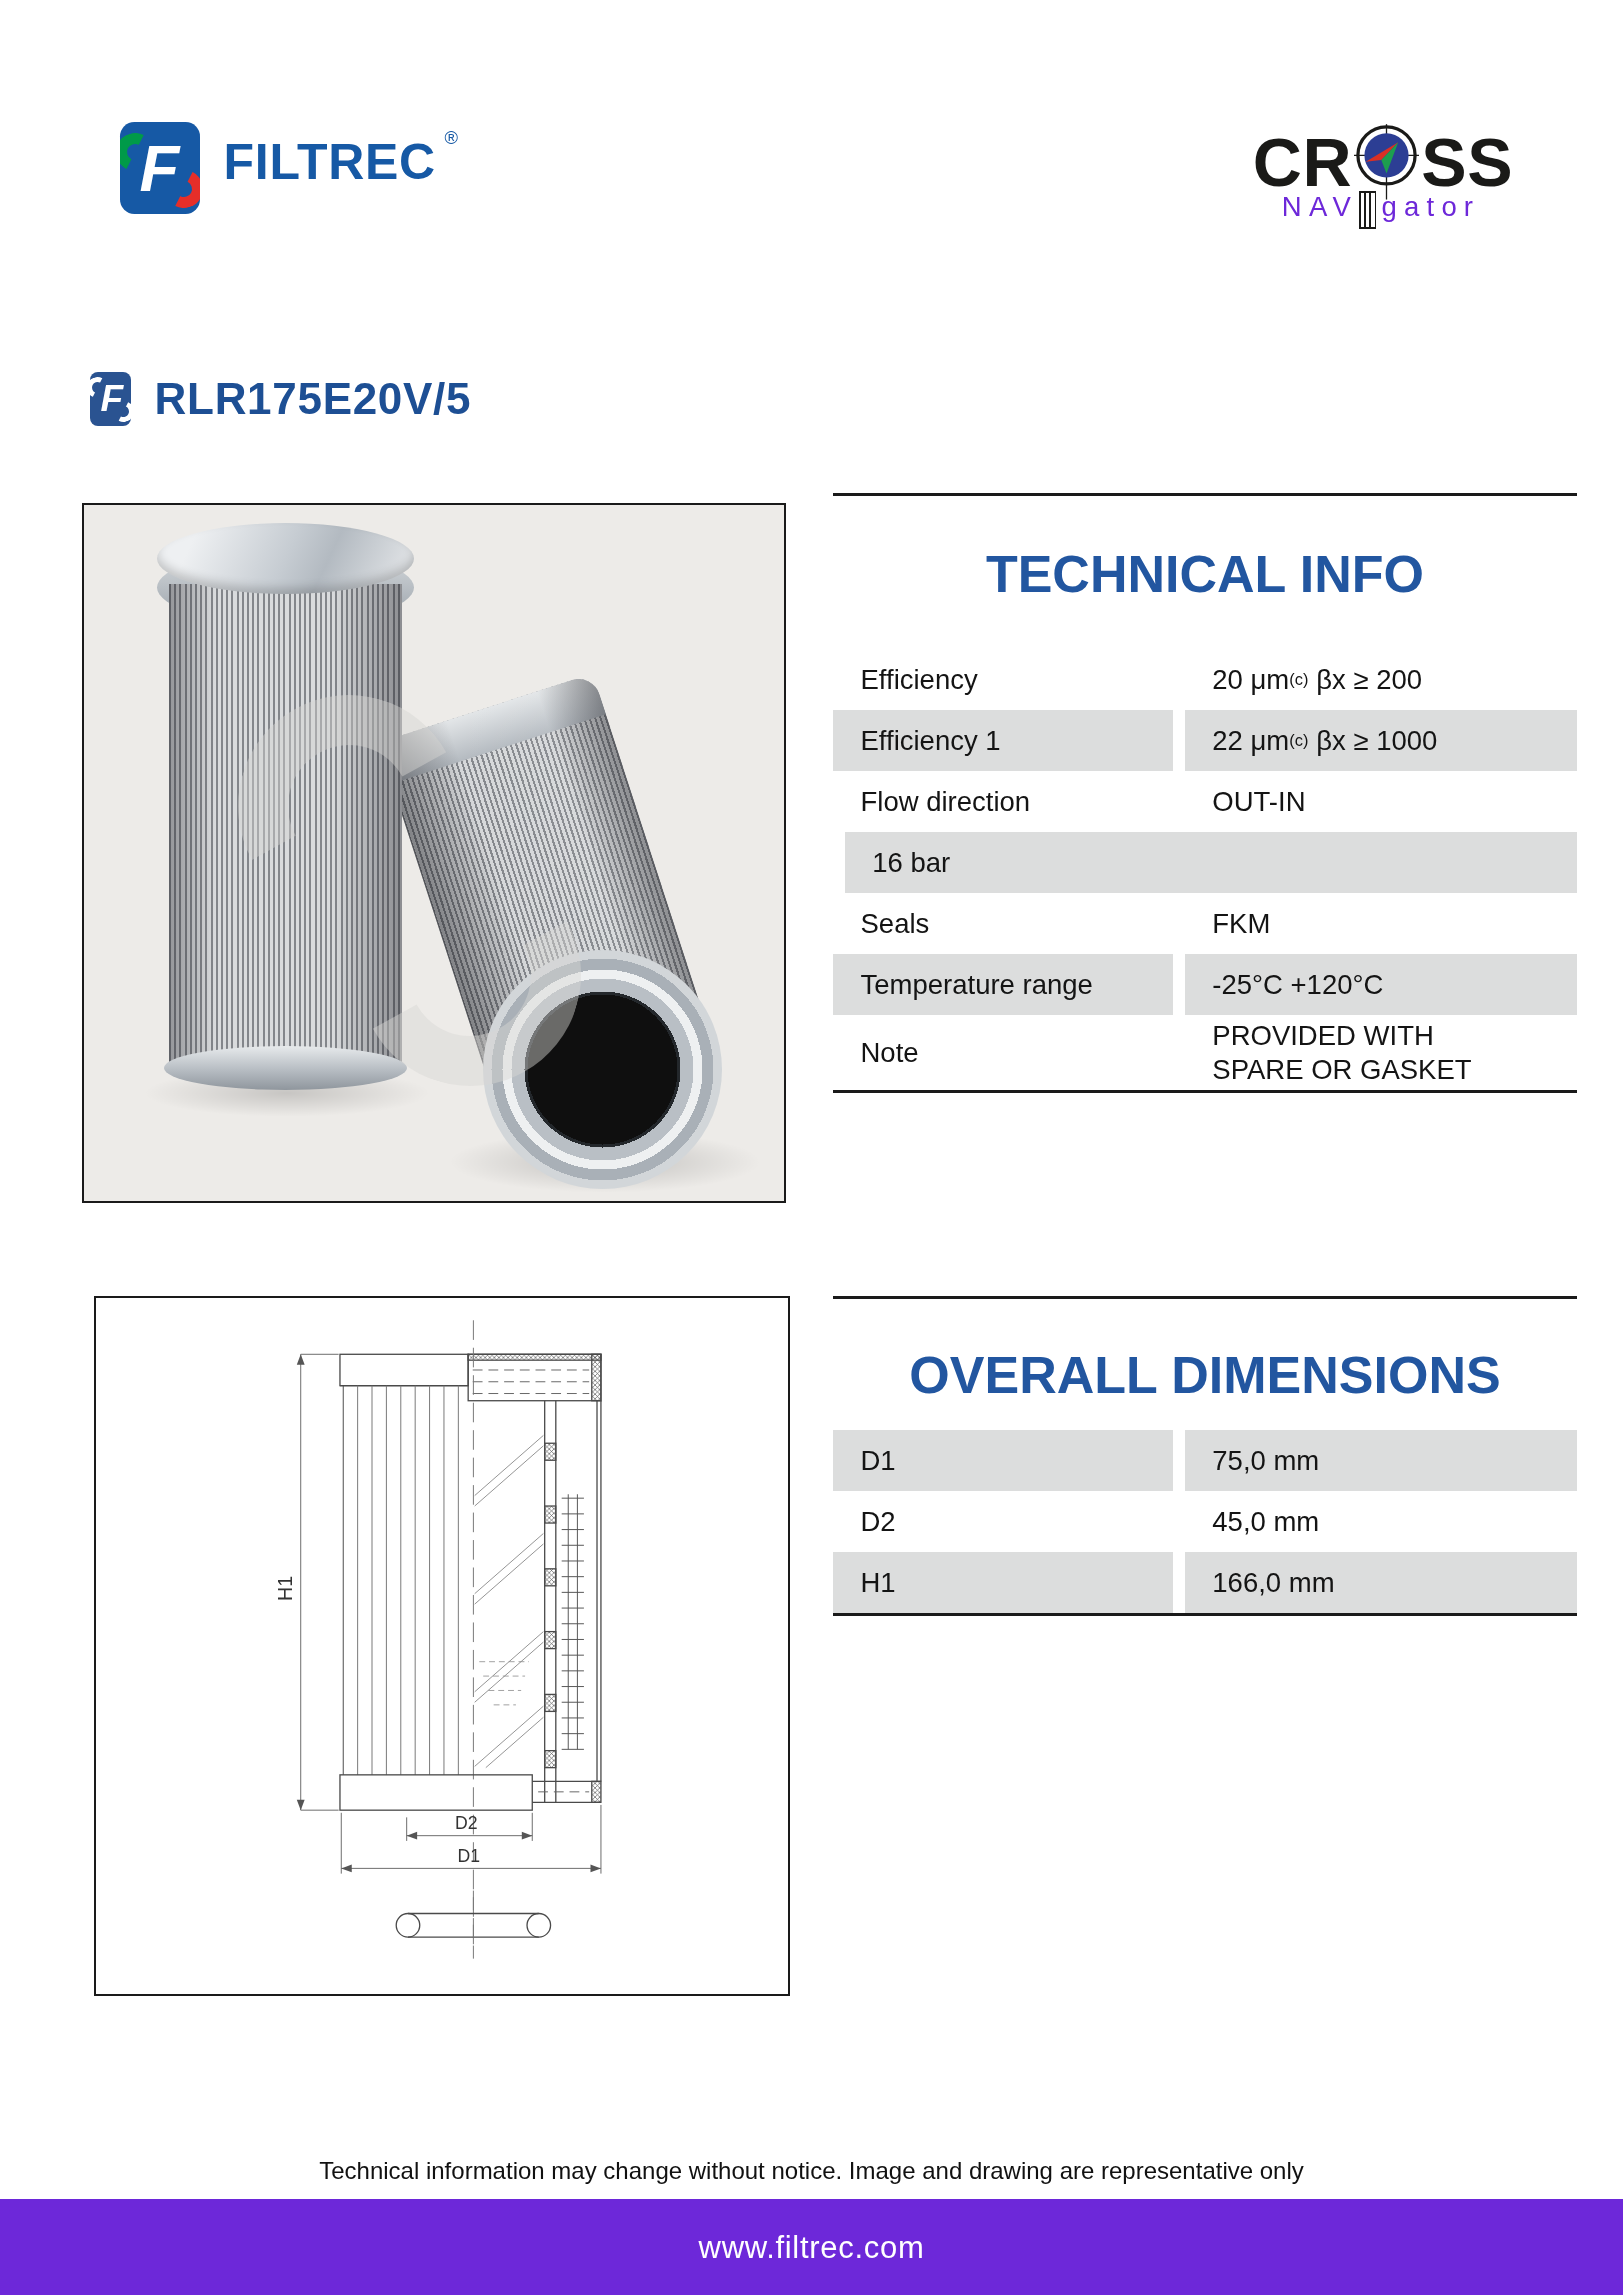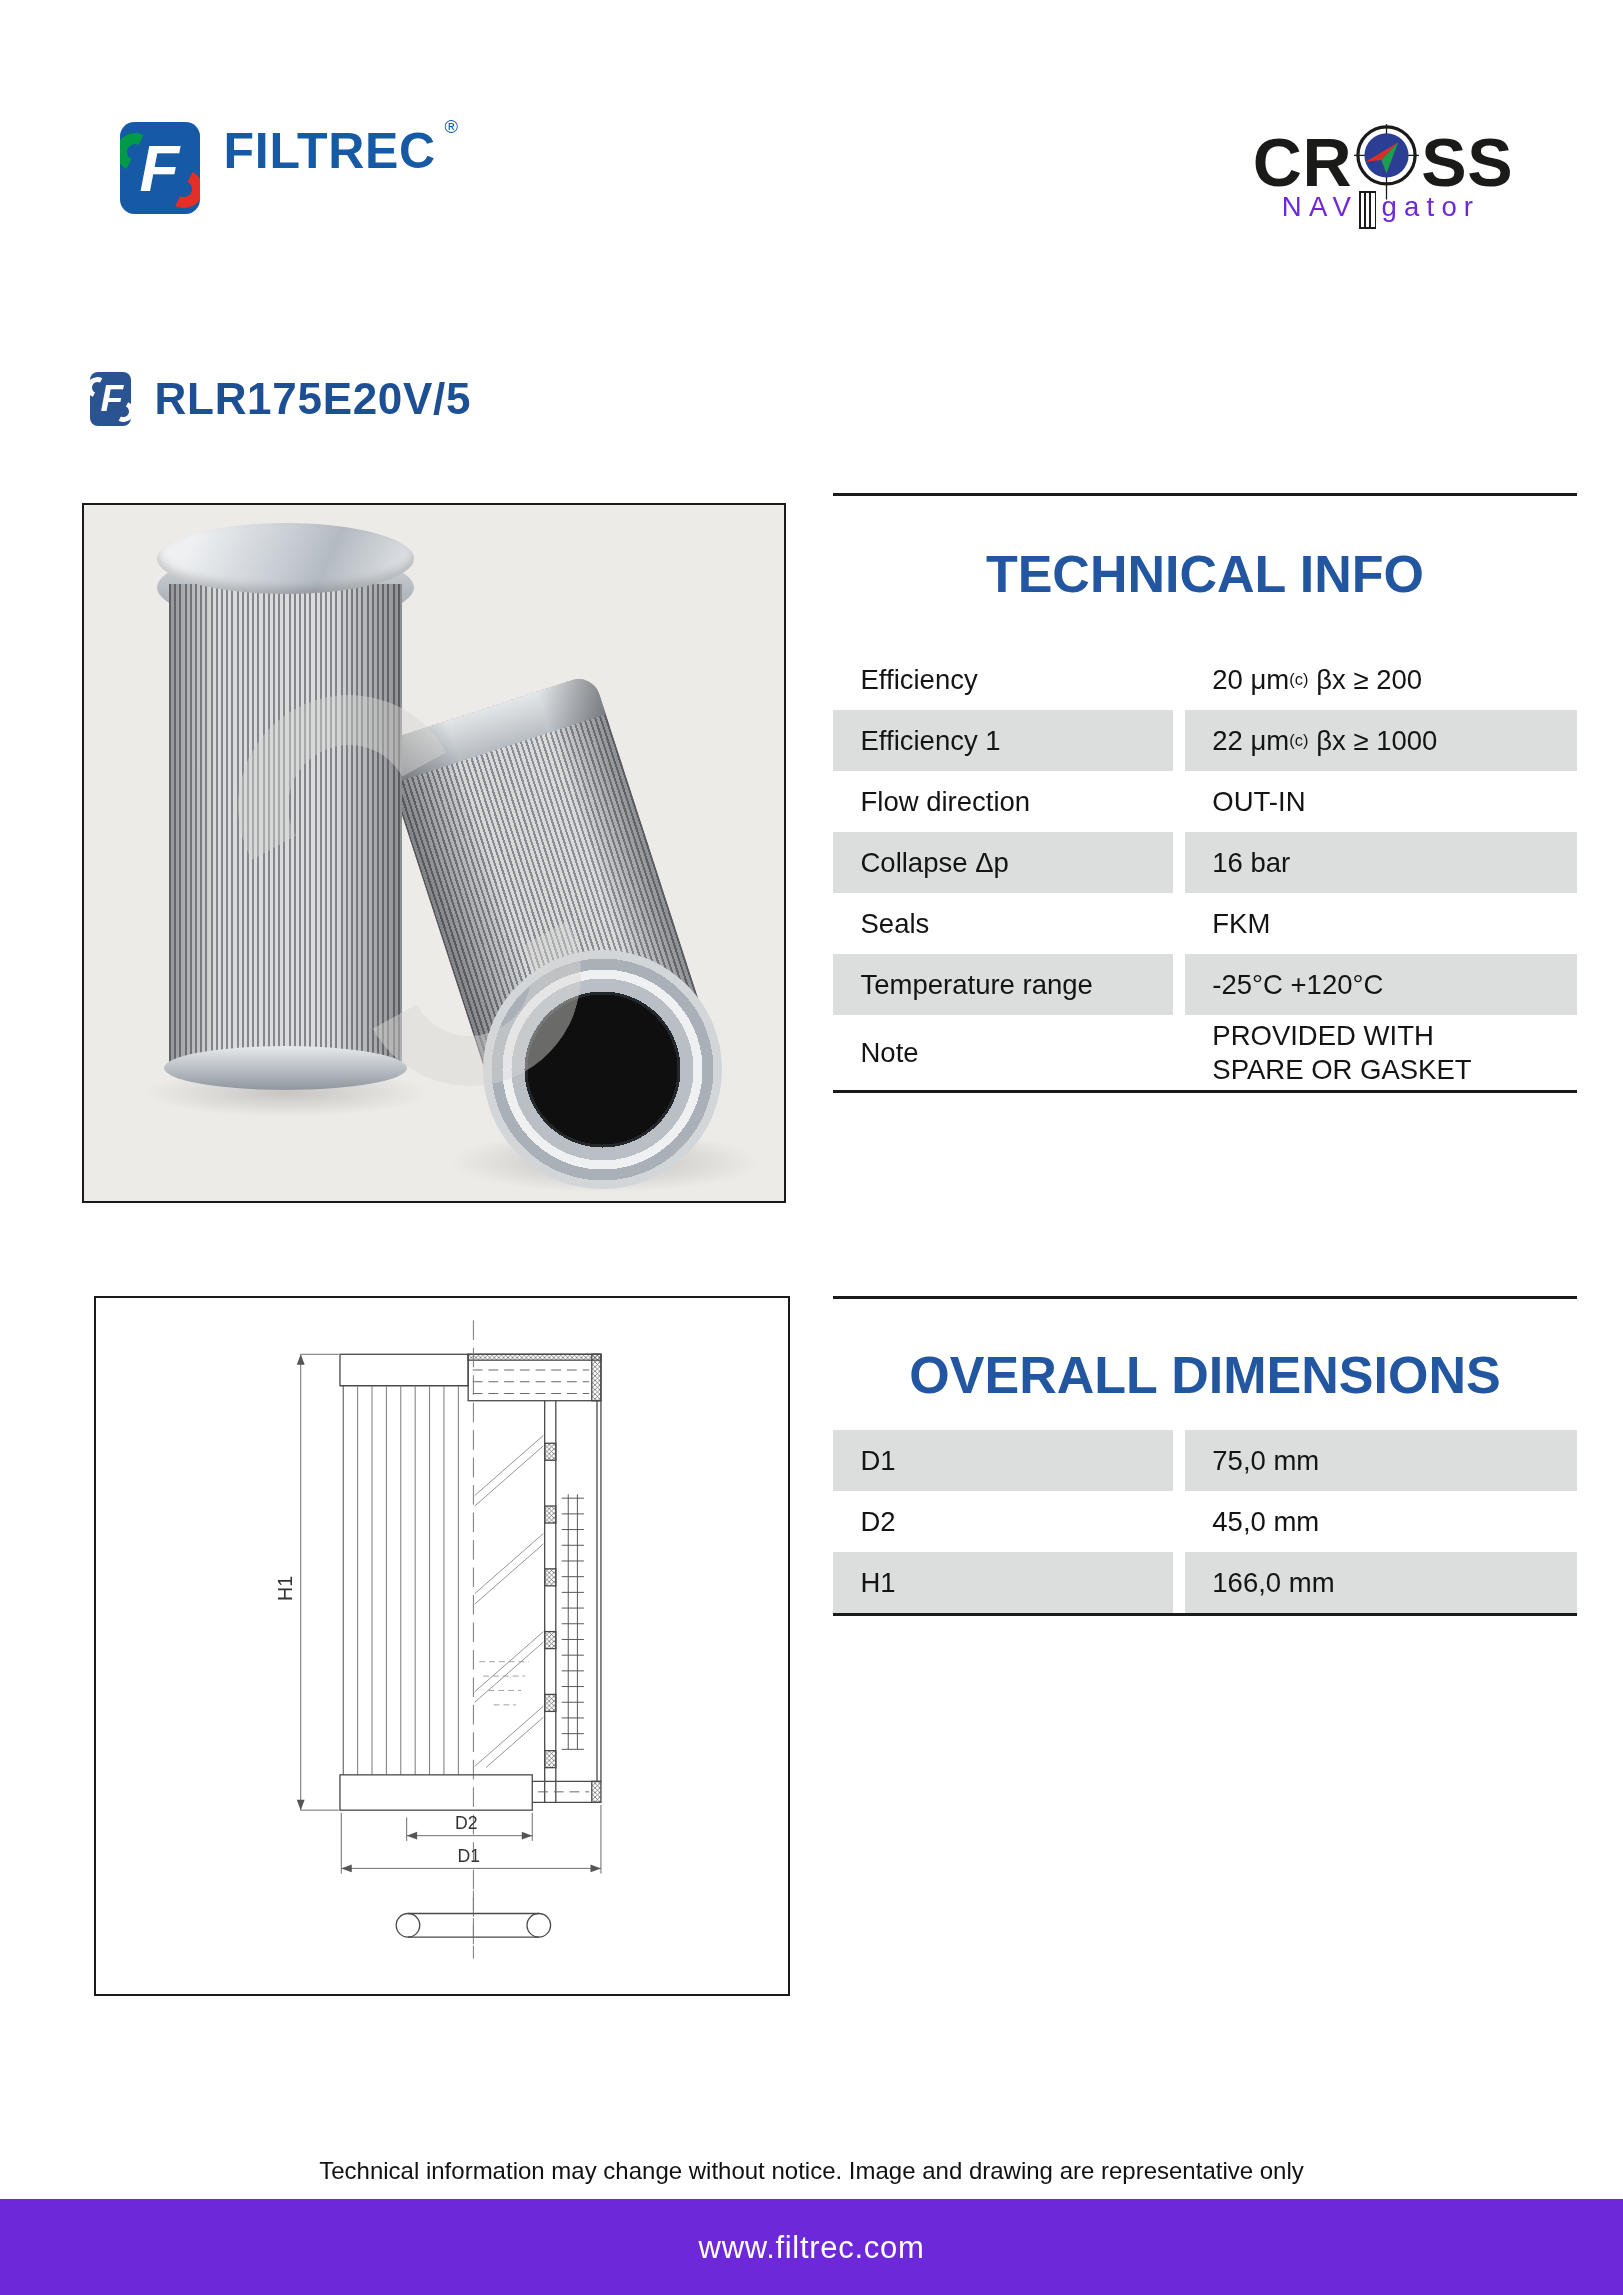--- a/index.html
+++ b/index.html
@@ -7,21 +7,21 @@
   body { font-family:"Liberation Sans", sans-serif; color:#1a1a1a; }
   .page { position:relative; width:1623px; height:2295px; background:#fff; overflow:hidden; }
 
   
   .filtrec-logo { position:absolute; left:120px; top:122px; display:flex; align-items:flex-start; }
   .f-square { position:relative; width:80px; height:92px; border-radius:14.4px; background:#1659a5; overflow:hidden; }
   .f-square .f-letter { position:absolute; left:19.6px; top:9.2px; width:100%; font-size:65px; font-weight:800; font-style:italic; color:#ffffff; }
   .arc { position:absolute; border-radius:50%; border:11px solid transparent; }
   .arc-green { left:-3.9px; top:10.5px; width:38px; height:38px; border-top-color:#009a49; border-left-color:#009a49; transform:rotate(-18deg); }
   .arc-red { right:-2.6px; bottom:6.5px; width:38px; height:38px; border-bottom-color:#e62e29; border-right-color:#e62e29; transform:rotate(-18deg); }
-  .wordmark-wrap { margin-left:23.6px; margin-top:0; position:relative; }
+  .wordmark-wrap { margin-left:23.6px; margin-top:11px; position:relative; }
   .wordmark { font-size:50px; font-weight:800; letter-spacing:0.7px; color:#1659a5; }
   .registered { position:absolute; right:-22px; top:-6.5px; font-size:18.3px; color:#1659a5; font-weight:400; }
 
   
   .cross-logo { position:absolute; left:1249px; top:124px; width:268px; }
   .cross-row1 { display:flex; align-items:center; justify-content:center; font-size:68px; font-weight:900; color:#1a1a18; line-height:65px; letter-spacing:0.7px; }
   .compass { width:65px; height:77px; margin:0 2px; }
   .cross-row2 { display:flex; align-items:center; justify-content:center; margin-top:-10.5px; font-size:27.5px; font-weight:300; color:#6d28d9; letter-spacing:7.2px; padding-right:3.9px; }
   .column-glyph { width:17px; height:38px; margin:0 5.9px 0 0.7px;
       background:repeating-linear-gradient(90deg,#1a1a18 0 2px, transparent 2px 5.2px);
@@ -177,21 +177,20 @@
       </div>
     </div>
     <div class="t-row">
       <div class="t-label">Flow direction</div>
       <div class="t-gap"></div>
       <div class="t-value">
           <span>OUT-IN</span>
         </div>
     </div>
     <div class="t-row gray">
-      <div class="t-label">Collapse Δp</div>
       <div class="t-gap"></div>
       <div class="t-value">
           <span>16 bar</span>
         </div>
     </div>
     <div class="t-row">
       <div class="t-label">Seals</div>
       <div class="t-gap"></div>
       <div class="t-value">
           <span>FKM</span>

